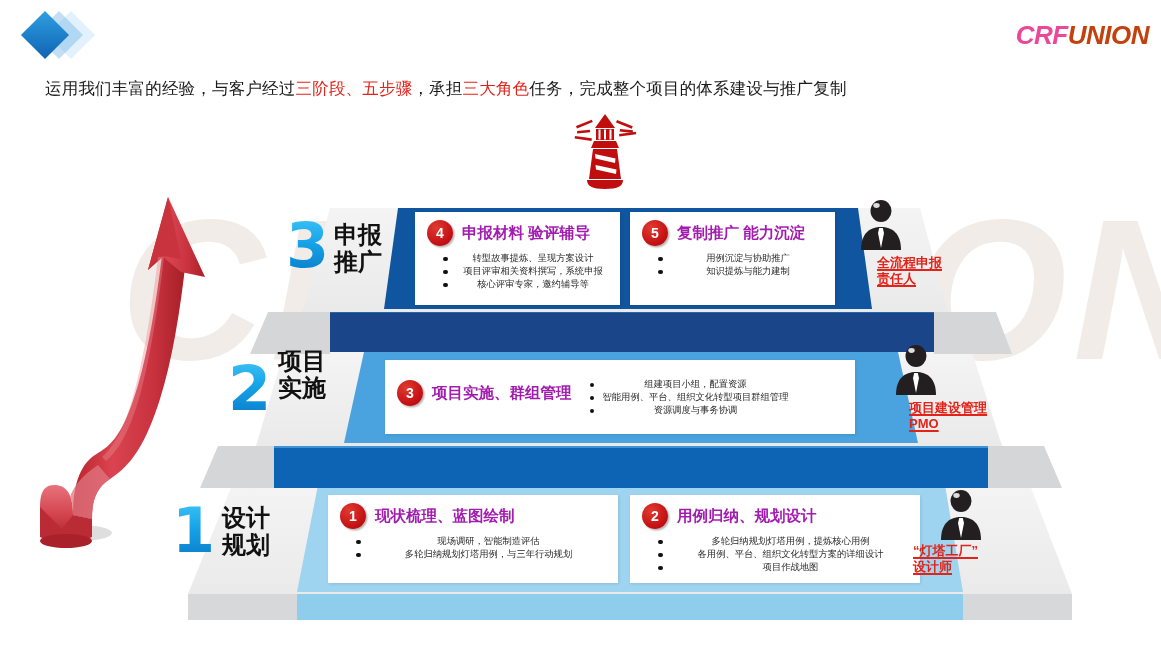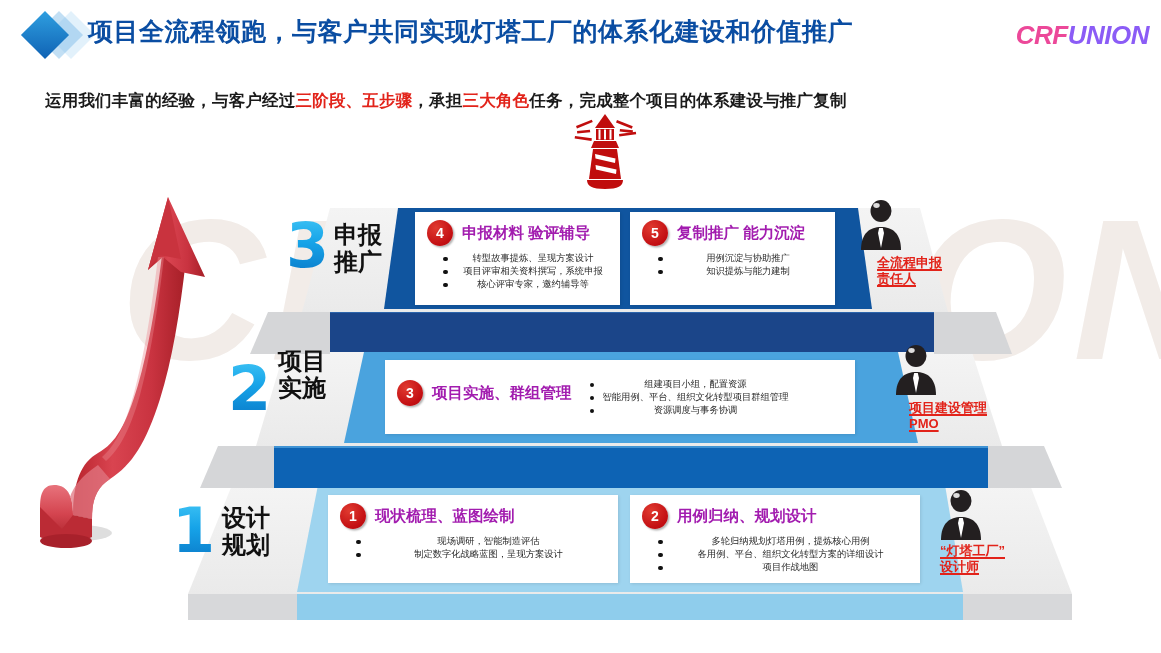--- a/index.html
+++ b/index.html
@@ -33,26 +33,26 @@
     position: absolute; left: 88px; top: 15px;
     font-size: 25px; font-weight: bold; color: #0a4da2;
     letter-spacing: 0.5px; white-space: nowrap; z-index:5;
   }
   .logo {
     position: absolute; right: 12px; top: 20px;
     font-size: 26px; font-weight: bold; font-style: italic;
     letter-spacing: -0.5px; white-space: nowrap; z-index:5;
   }
   .logo .crf { color: #ec4899; }
-  .logo .union { color: #8b5cf6; }
+  .logo .union { color: #c2410c; }
 
   .subtitle {
     position: absolute; left: 45px; top: 78px;
-    font-size: 16.5px; font-weight: bold; color: #1a1a1a;
-    white-space: nowrap; letter-spacing: 0.2px; z-index:5;margin-top:12px;
+    font-size: 16.5px; font-weight: normal; color: #1a1a1a;
+    white-space: nowrap; letter-spacing: 0.2px; z-index:5;
   }
   .subtitle .hl { color: #e2231a; }
 
   
   .lighthouse { position:absolute; left: 568px; top: 112px; z-index: 6; }
 
   
   .stage-num {
     position: absolute; z-index: 7;
     font-size: 62px; font-weight: bold; line-height: 1;
@@ -111,21 +111,20 @@
 
 <div id="stage">
 
   <div class="watermark">CRFUNION</div>
 
   <div class="diamond-wrap">
     <div class="dia d3"></div>
       <div class="dia d2"></div>
       <div class="dia d1"></div>
   </div>
-  <div class="page-title">项目全流程领跑，与客户共同实现灯塔工厂的体系化建设和价值推广</div>
   <div class="logo">
     <span class="crf">CRF</span><span class="union">UNION</span>
   </div>
 
   <div class="subtitle">
     <span>运用我们丰富的经验，与客户经过</span><span class="hl">三阶段、五步骤</span><span>，承担</span><span class="hl">三大角色</span><span>任务，完成整个项目的体系建设与推广复制</span>
   </div>
 
   <div class="lighthouse">
     <svg width="74" height="78" viewBox="0 0 74 78">
@@ -271,21 +270,21 @@
     <div>规划</div>
   </div>
 
   <div class="card" style="left:328px; top:495px; width:290px; height:88px;">
     <div class="card-head">
       <div class="badge">1</div>
       <div class="card-title">现状梳理、蓝图绘制</div>
     </div>
     <ul class="bullets">
       <li>现场调研，智能制造评估</li>
-      <li>制定数字化战略蓝图，呈现方案设计</li>
+      <li>多轮归纳规划灯塔用例，与三年行动规划</li>
     </ul>
   </div>
 
   <div class="card" style="left:630px; top:495px; width:290px; height:88px;">
     <div class="card-head">
       <div class="badge">2</div>
       <div class="card-title">用例归纳、规划设计</div>
     </div>
     <ul class="bullets">
       <li>多轮归纳规划灯塔用例，提炼核心用例</li>
@@ -297,21 +296,21 @@
   <div class="person" style="left:935px; top:490px;">
     <svg width="52" height="50" viewBox="0 0 52 50">
         <g fill="#231f20">
       <ellipse cx="26" cy="11" rx="10.5" ry="11"></ellipse>
       <ellipse cx="21.5" cy="5.5" rx="3.2" ry="2.4" fill="#fff" opacity="0.85"></ellipse>
       <path d="M6 50 C6 33 15 27 26 27 C37 27 46 33 46 50 Z"></path>
       <path d="M24.2 28 L27.8 28 L29 33 L26 48 L23 33 Z" fill="#fff"></path>
     </g>
       </svg>
   </div>
-  <div class="role" style="left:940px; top:543px;">
+  <div class="role" style="left:913px; top:543px;">
     <div><span>“灯塔工厂”</span></div>
     <div><span>设计师</span></div>
   </div>
 
   <div class="arrow">
     <svg width="200" height="400" viewBox="0 0 200 400">
       <defs>
         <linearGradient id="garrow" x1="0" y1="0" x2="1" y2="0">
           <stop offset="0" stop-color="#b8232c"></stop>
           <stop offset="0.35" stop-color="#d94450"></stop>

